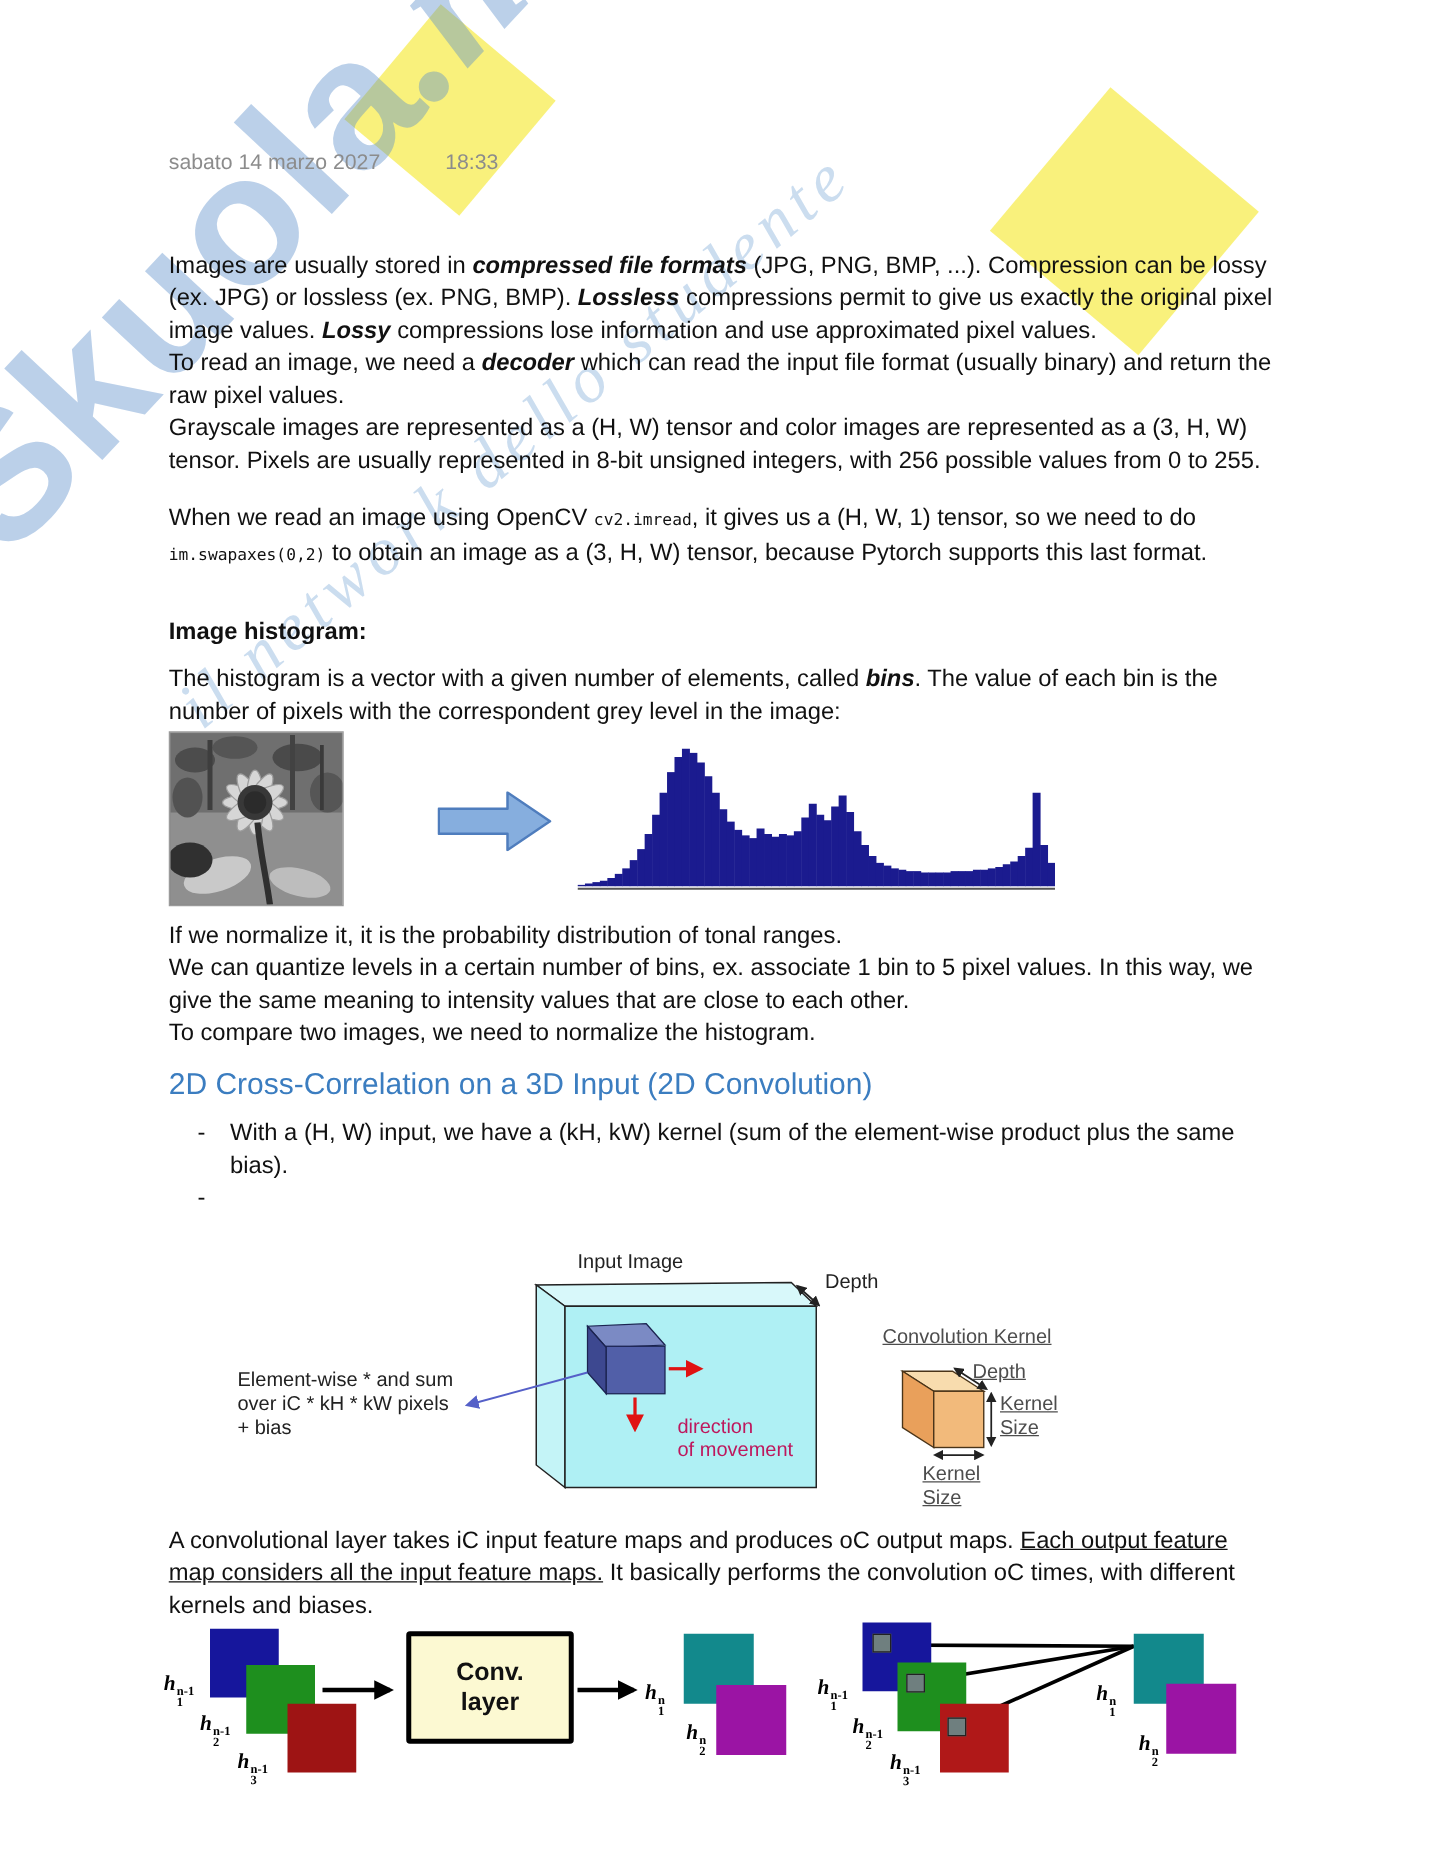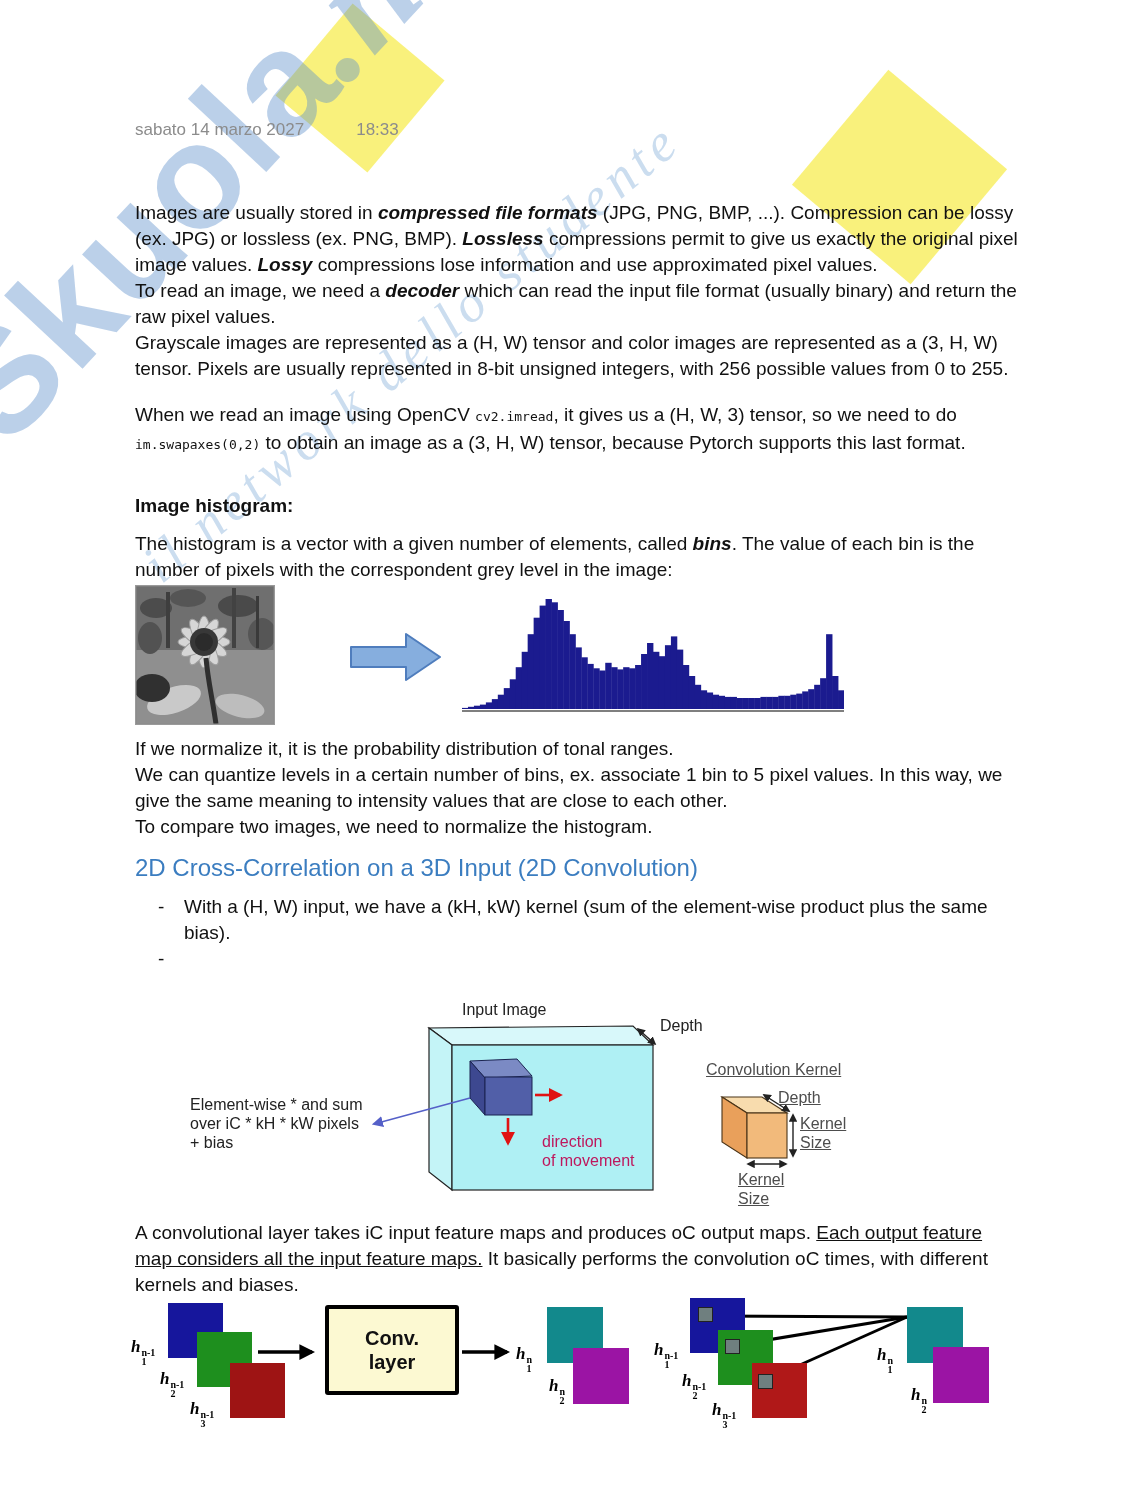--- a/index.html
+++ b/index.html
@@ -63,21 +63,21 @@
   </div>
 
   <div class="meta">
     <span>sabato 14 marzo 2027</span>
     <span>18:33</span>
   </div>
 
   <div class="para" style="top:200px"><span>Images are usually stored in </span><span class="b">compressed file formats</span><span> (JPG, PNG, BMP, ...). Compression can be lossy (ex. JPG) or lossless (ex. PNG, BMP). </span><span class="b">Lossless</span><span> compressions permit to give us exactly the original pixel image values. </span><span class="b">Lossy</span><span> compressions lose information and use approximated pixel values.
 To read an image, we need a </span><span class="b">decoder</span><span> which can read the input file format (usually binary) and return the raw pixel values.
 Grayscale images are represented as a (H, W) tensor and color images are represented as a (3, H, W) tensor. Pixels are usually represented in 8-bit unsigned integers, with 256 possible values from 0 to 255.</span></div>
-  <div class="para" style="top:402px"><span>When we read an image using OpenCV </span><span class="code">cv2.imread</span><span>, it gives us a (H, W, 3) tensor, so we need to do </span><span class="code">im.swapaxes(0,2)</span><span> to obtain an image as a (3, H, W) tensor, because Pytorch supports this last format.</span></div>
+  <div class="para" style="top:402px"><span>When we read an image using OpenCV </span><span class="code">cv2.imread</span><span>, it gives us a (H, W, 1) tensor, so we need to do </span><span class="code">im.swapaxes(0,2)</span><span> to obtain an image as a (3, H, W) tensor, because Pytorch supports this last format.</span></div>
   <div class="para hist-head" style="top:493px">Image histogram:</div>
   <div class="para" style="top:531px"><span>The histogram is a vector with a given number of elements, called </span><span class="b">bins</span><span>. The value of each bin is the number of pixels with the correspondent grey level in the image:</span></div>
 
   <svg class="fig sunflower" style="left:135px;top:585px" width="138" height="138" viewBox="0 0 138 138">
     <rect width="138" height="138" fill="#8f8f8f"></rect>
     <rect x="0" y="0" width="138" height="64" fill="#6f6f6f"></rect>
     <ellipse cx="20" cy="22" rx="16" ry="10" fill="#4c4c4c"></ellipse>
     <ellipse cx="52" cy="12" rx="18" ry="9" fill="#555555"></ellipse>
     <ellipse cx="102" cy="20" rx="20" ry="11" fill="#4a4a4a"></ellipse>
     <ellipse cx="126" cy="48" rx="14" ry="16" fill="#565656"></ellipse>

